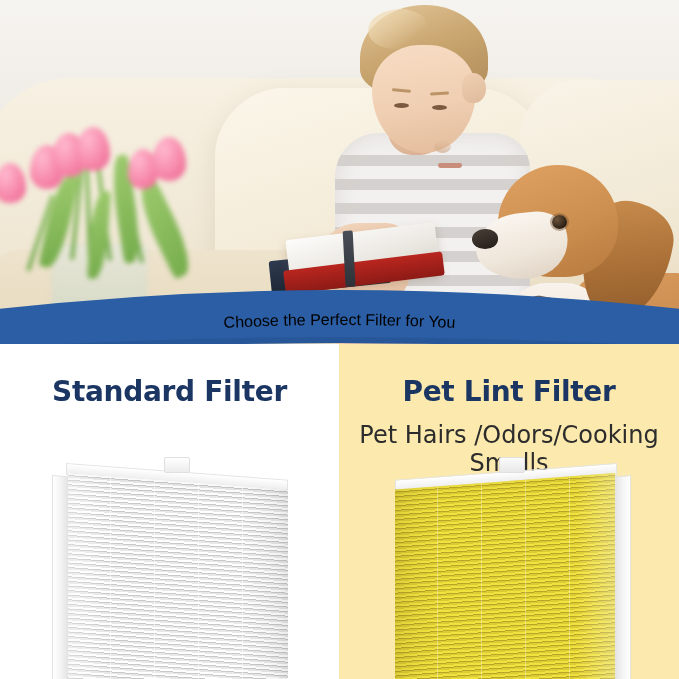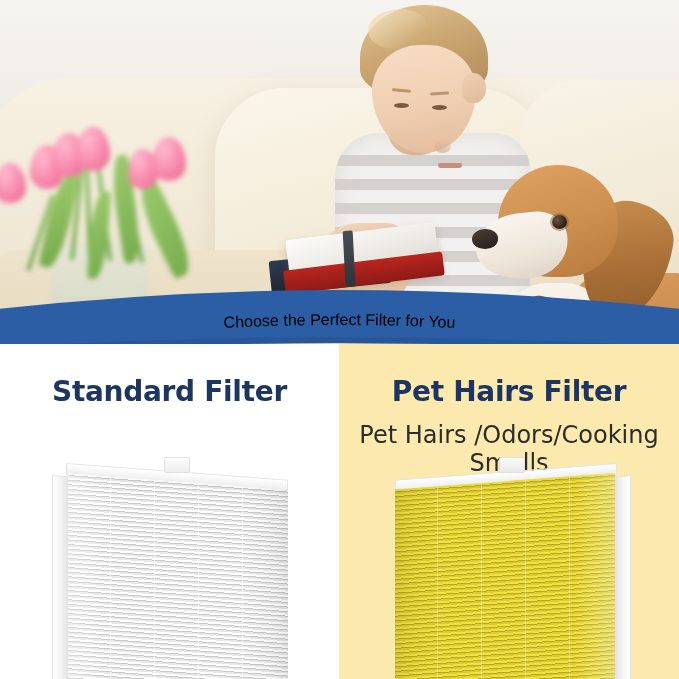--- a/index.html
+++ b/index.html
@@ -422,21 +422,21 @@
               <div class="seam" style="left:174px;"></div>
               <div class="media-shade"></div>
             </div>
           </div>
         </div>
       </div>
     </div>
 
     <div class="panel-right">
       <div class="panel-inner">
-        <div class="ptitle">Pet Hairs Filter</div>
+        <div class="ptitle">Pet Lint Filter</div>
         <div class="psub">Pet Hairs /Odors/Cooking Smells</div>
 
         <div class="filter-wrap">
           <div class="filter f-right">
             <div class="frame-side"></div>
             <div class="frame-top"></div>
             <div class="tab"></div>
             <div class="media media-yellow">
               <div class="seam" style="left:42px;"></div>
               <div class="seam" style="left:86px;"></div>

